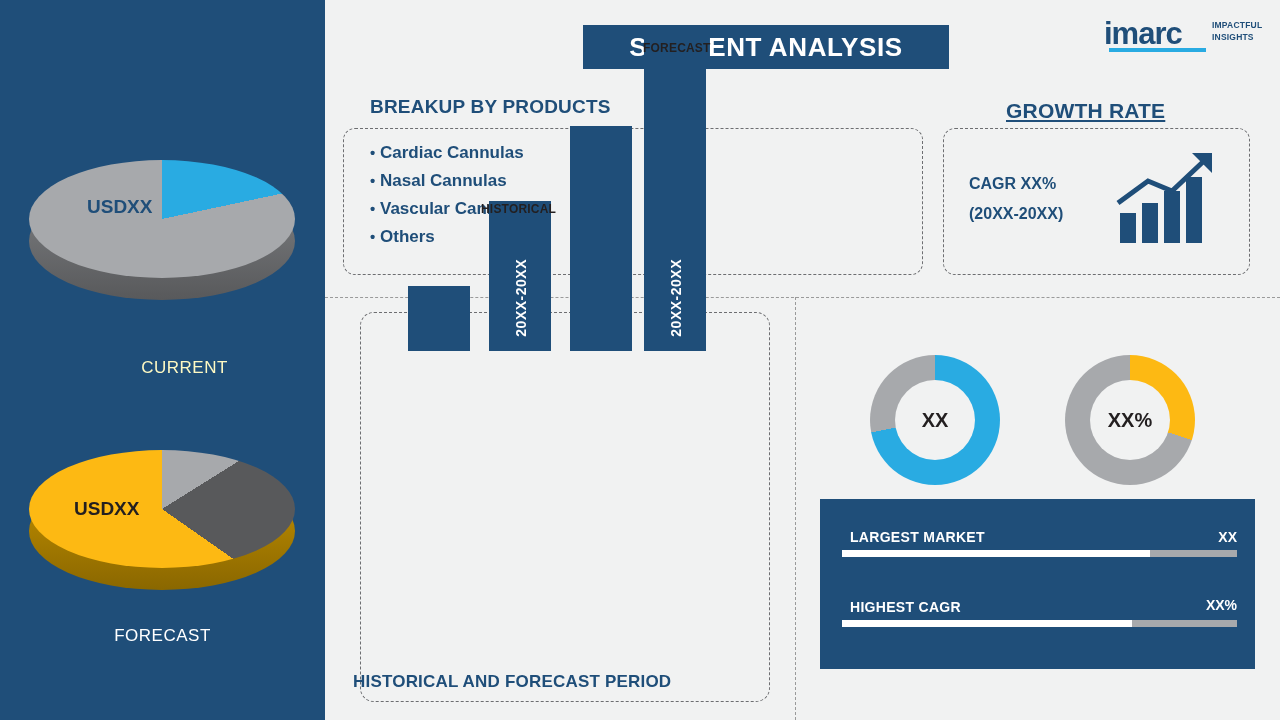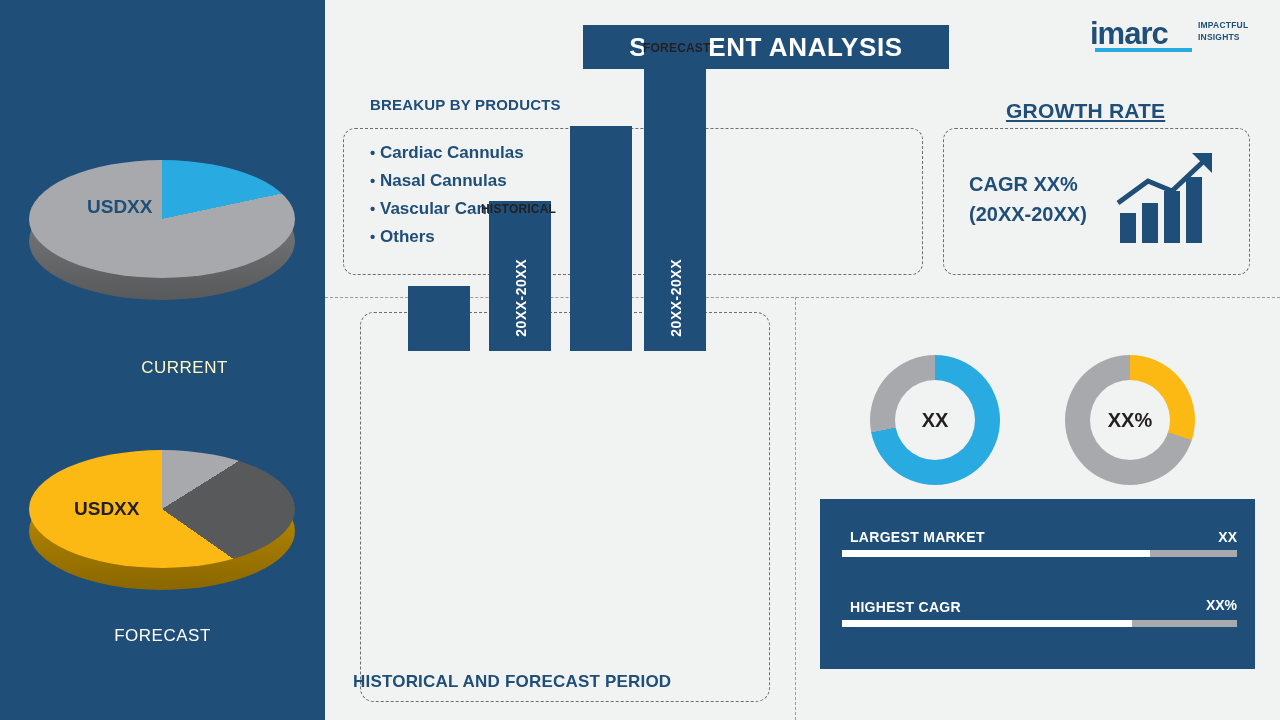--- a/index.html
+++ b/index.html
@@ -29,36 +29,36 @@
   .usdxx-bot{position:absolute;left:45px;top:48px;color:#231f20;font-size:19px;font-weight:bold;}
 
   
   .right{position:absolute;left:325px;top:0;width:955px;height:720px;background:#f1f2f2;}
 
   .seg-banner{position:absolute;left:258px;top:25px;width:366px;height:44px;background:#1f4e79;
     display:flex;align-items:center;justify-content:center;}
   .seg-banner span{color:#ffffff;font-size:26px;font-weight:bold;letter-spacing:.6px;}
 
   
-  .logo{position:absolute;right:30px;top:14px;width:160px;height:40px;}
+  .logo{position:absolute;right:16px;top:14px;width:160px;height:40px;}
   .logo-word{position:absolute;left:0;top:2px;font-size:31px;font-weight:bold;color:#1f4e79;letter-spacing:-1px;font-family:"Liberation Sans",sans-serif;}
   .logo-sub1{position:absolute;left:108px;top:6px;font-size:8.5px;font-weight:bold;color:#1f4e79;letter-spacing:.2px;}
   .logo-sub2{position:absolute;left:108px;top:18px;font-size:8.5px;font-weight:bold;color:#1f4e79;letter-spacing:.2px;}
   .logo-bar{position:absolute;left:5px;top:34px;width:97px;height:4px;background:#29abe2;}
 
-  .h-products{position:absolute;left:45px;top:96px;font-size:15px;font-weight:bold;color:#1f4e79;letter-spacing:.2px;}
+  .h-products{position:absolute;left:45px;top:96px;font-size:19px;font-weight:bold;color:#1f4e79;letter-spacing:.2px;}
   .h-growth{position:absolute;left:681px;top:99px;font-size:21px;font-weight:bold;color:#1f4e79;letter-spacing:.2px;text-decoration:underline;}
 
   .products-box{position:absolute;left:18px;top:128px;width:578px;height:145px;border:1.5px dashed #6d6e71;border-radius:12px;}
   .prod-list{position:absolute;left:26px;top:14px;}
   .prod-item{font-size:17px;color:#1f4e79;font-weight:bold;margin-bottom:8px;}
   .prod-item .dot{font-size:15px;}
 
   .growth-box{position:absolute;left:618px;top:128px;width:305px;height:145px;border:1.5px dashed #6d6e71;border-radius:12px;}
-  .cagr-text{position:absolute;left:25px;top:40px;font-size:20px;font-weight:bold;color:#1f4e79;line-height:30px;}
+  .cagr-text{position:absolute;left:25px;top:40px;font-size:16px;font-weight:bold;color:#1f4e79;line-height:30px;}
 
   .divider-h{position:absolute;left:0;top:297px;width:955px;height:0;border-top:1px dashed #9a9a9a;}
   .divider-v{position:absolute;left:470px;top:297px;width:0;height:423px;border-left:1px dashed #9a9a9a;}
 
   
   .bar-box{position:absolute;left:35px;top:312px;width:408px;height:388px;border:1.5px dashed #6d6e71;border-radius:14px;}
   .bar-area{position:absolute;left:0;top:0;width:408px;height:388px;}
   .bar{position:absolute;bottom:37px;background:#1f4e79;}
   .bar-lab{position:absolute;color:#ffffff;font-size:14px;font-weight:bold;
      writing-mode:vertical-rl;transform:rotate(180deg);letter-spacing:.5px;}

